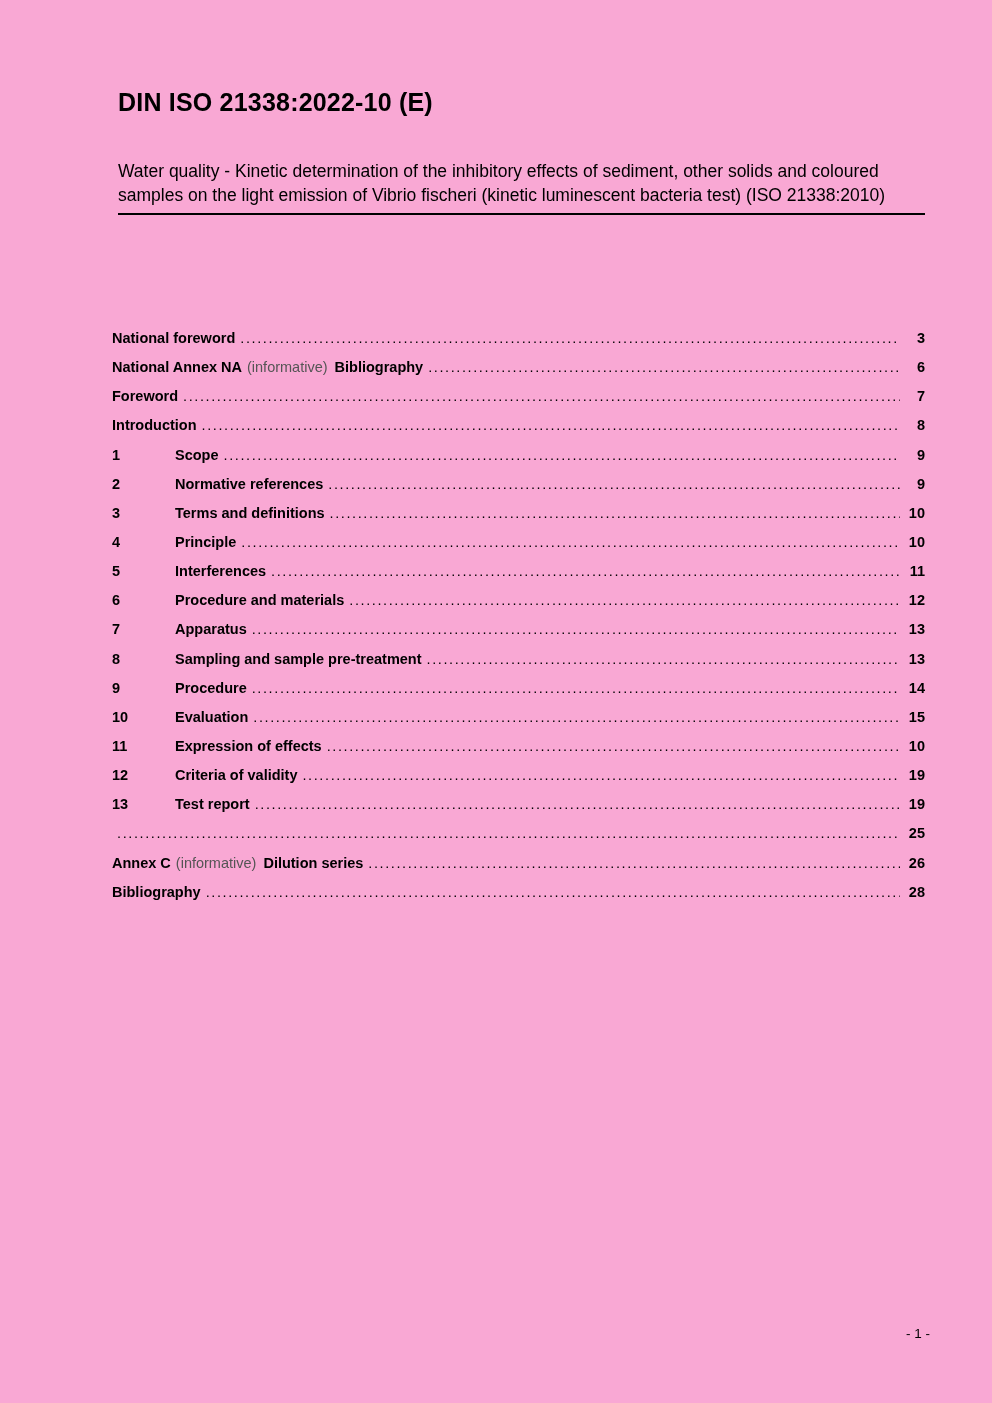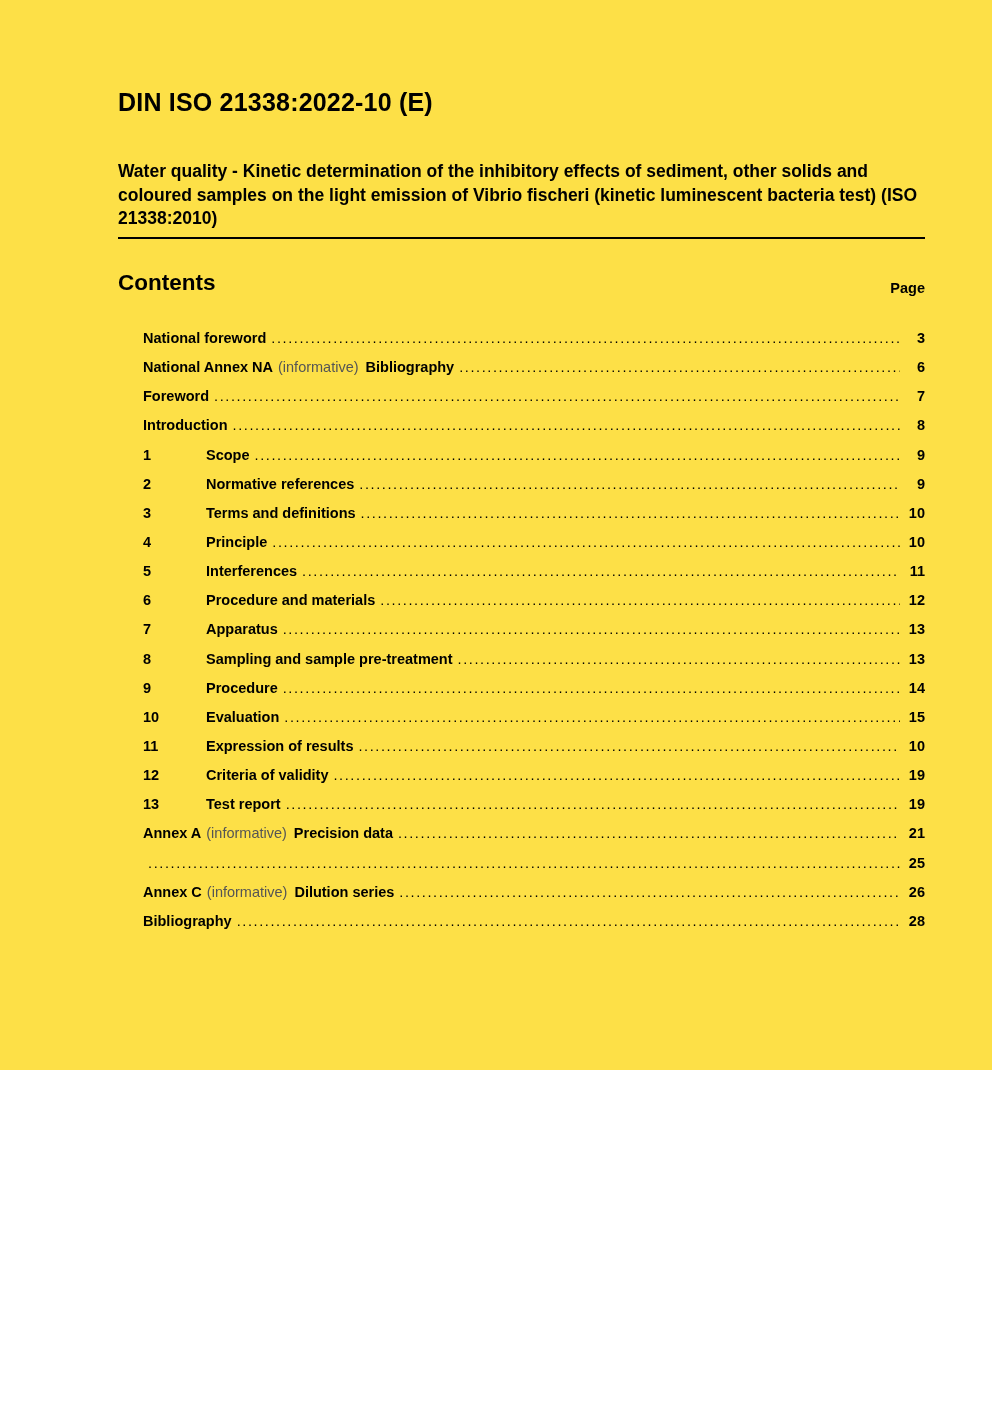--- a/index.html
+++ b/index.html
@@ -3,41 +3,41 @@
 <meta charset="utf-8">
 <style>
   html, body {
     margin: 0;
     padding: 0;
     background: #ffffff;
   }
   .page {
     position: relative;
     width: 992px;
-    height: 1070px;
-    background: #fde047;
+    height: 1403px;
+    background: #f9a8d4;
     font-family: "Liberation Sans", "DejaVu Sans", sans-serif;
     color: #000000;
     overflow: hidden;
   }
   .doc-title {
     position: absolute;
     left: 118px;
     top: 88px;
     font-size: 25px;
     font-weight: 700;
     letter-spacing: 0.2px;
   }
   .doc-subtitle {
     position: absolute;
     left: 118px;
     right: 67px;
     top: 160px;
     font-size: 17.5px;
-    font-weight: 700;
+    font-weight: 400;
     line-height: 23.5px;
     padding-bottom: 6px;
     border-bottom: 2px solid #000000;
   }
   .contents-row {
     position: absolute;
     left: 118px;
     right: 67px;
     top: 270px;
     display: flex;
@@ -50,21 +50,20 @@
   }
   .page-col-label {
     font-size: 14.5px;
     font-weight: 700;
   }
   .toc {
     position: absolute;
     left: 112px;
     right: 67px;
     top: 330px;
-    margin-left: 31px;
   }
   .toc-row {
     display: flex;
     align-items: baseline;
     height: 29.15px;
     font-size: 14.5px;
     font-weight: 700;
   }
   .toc-num {
     flex: none;
@@ -108,24 +107,20 @@
 </style>
 </head>
 <body>
 
 <div class="page">
 
   <div class="doc-title">DIN ISO 21338:2022-10 (E)</div>
 
   <div class="doc-subtitle">Water quality - Kinetic determination of the inhibitory effects of sediment, other solids and coloured samples on the light emission of Vibrio fischeri (kinetic luminescent bacteria test) (ISO 21338:2010)</div>
 
-  <div class="contents-row">
-    <span class="contents-heading">Contents</span>
-    <span class="page-col-label">Page</span>
-  </div>
 
   <div class="toc">
     <div class="toc-row">
 
       <span class="toc-label"><span class="toc-prefix">National foreword</span></span>
       <span class="toc-dots"></span>
       <span class="toc-page">3</span>
     </div>
 
     <div class="toc-row">
@@ -214,45 +209,39 @@
 
     <div class="toc-row">
       <span class="toc-num">10</span>
       <span class="toc-label"><span class="toc-title">Evaluation</span></span>
       <span class="toc-dots"></span>
       <span class="toc-page">15</span>
     </div>
 
     <div class="toc-row">
       <span class="toc-num">11</span>
-      <span class="toc-label"><span class="toc-title">Expression of results</span></span>
+      <span class="toc-label"><span class="toc-title">Expression of effects</span></span>
       <span class="toc-dots"></span>
       <span class="toc-page">10</span>
     </div>
 
     <div class="toc-row">
       <span class="toc-num">12</span>
       <span class="toc-label"><span class="toc-title">Criteria of validity</span></span>
       <span class="toc-dots"></span>
       <span class="toc-page">19</span>
     </div>
 
     <div class="toc-row">
       <span class="toc-num">13</span>
       <span class="toc-label"><span class="toc-title">Test report</span></span>
       <span class="toc-dots"></span>
       <span class="toc-page">19</span>
     </div>
 
-    <div class="toc-row">
-
-      <span class="toc-label"><span class="toc-prefix">Annex A</span><span class="toc-informative">(informative)</span><span class="toc-title">Precision data</span></span>
-      <span class="toc-dots"></span>
-      <span class="toc-page">21</span>
-    </div>
 
     <div class="toc-row">
 
       <span class="toc-dots"></span>
       <span class="toc-page">25</span>
     </div>
 
     <div class="toc-row">
 
       <span class="toc-label"><span class="toc-prefix">Annex C</span><span class="toc-informative">(informative)</span><span class="toc-title">Dilution series</span></span>

